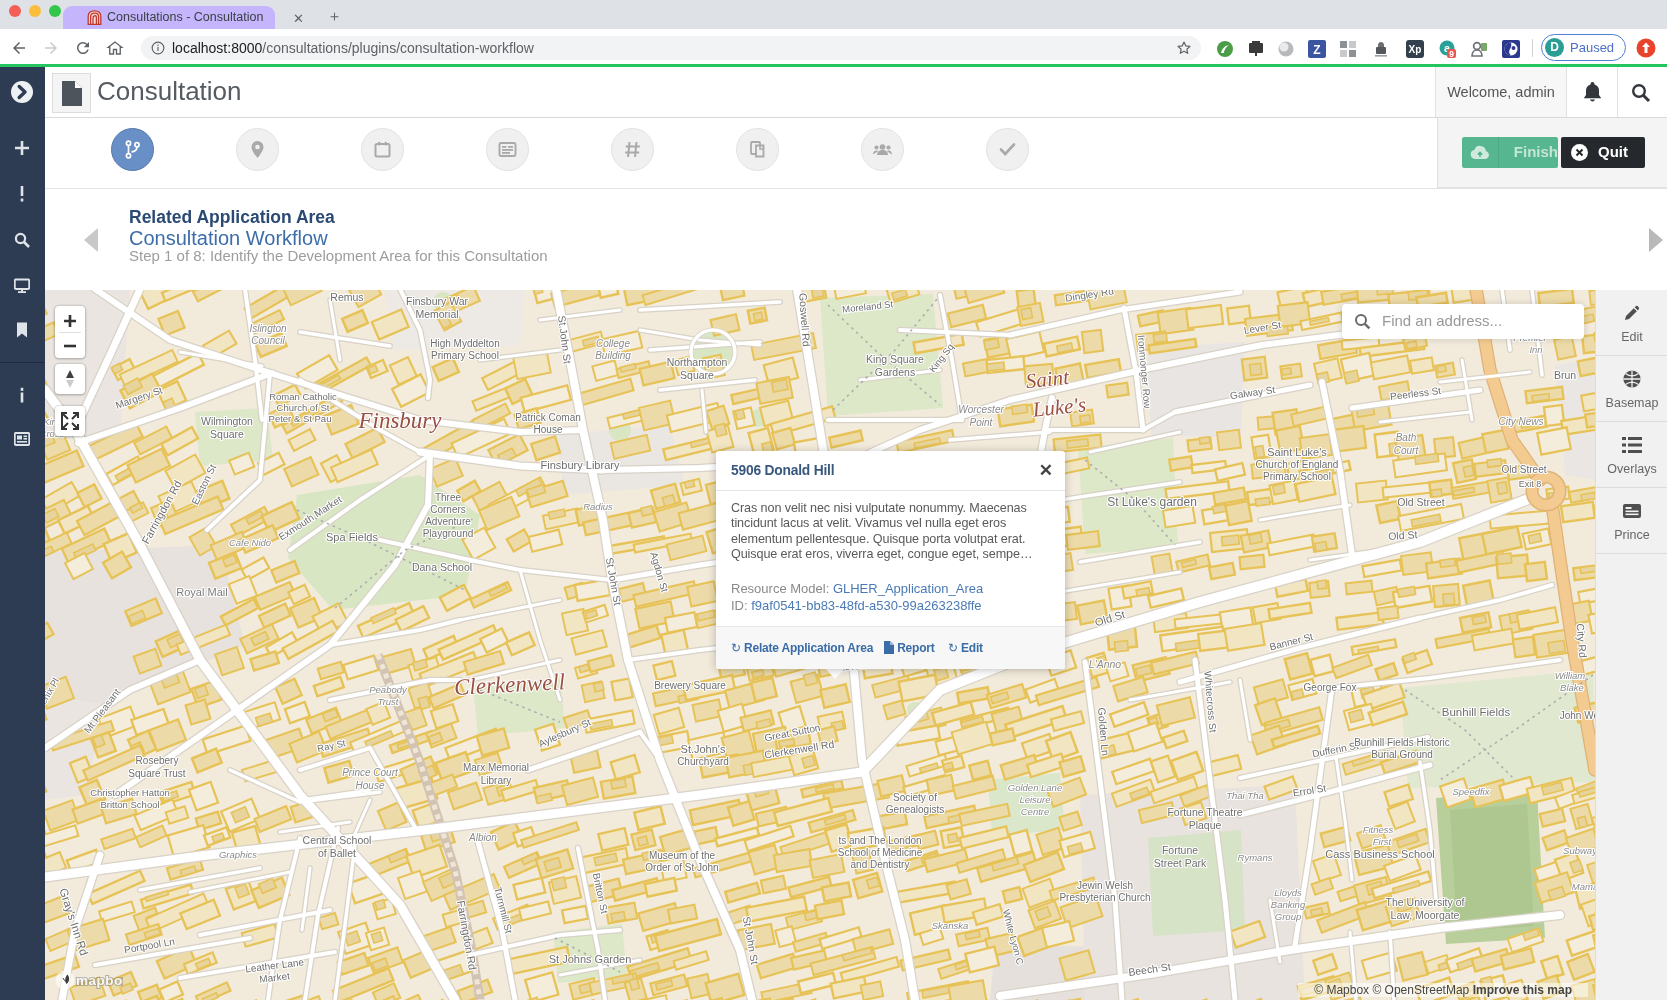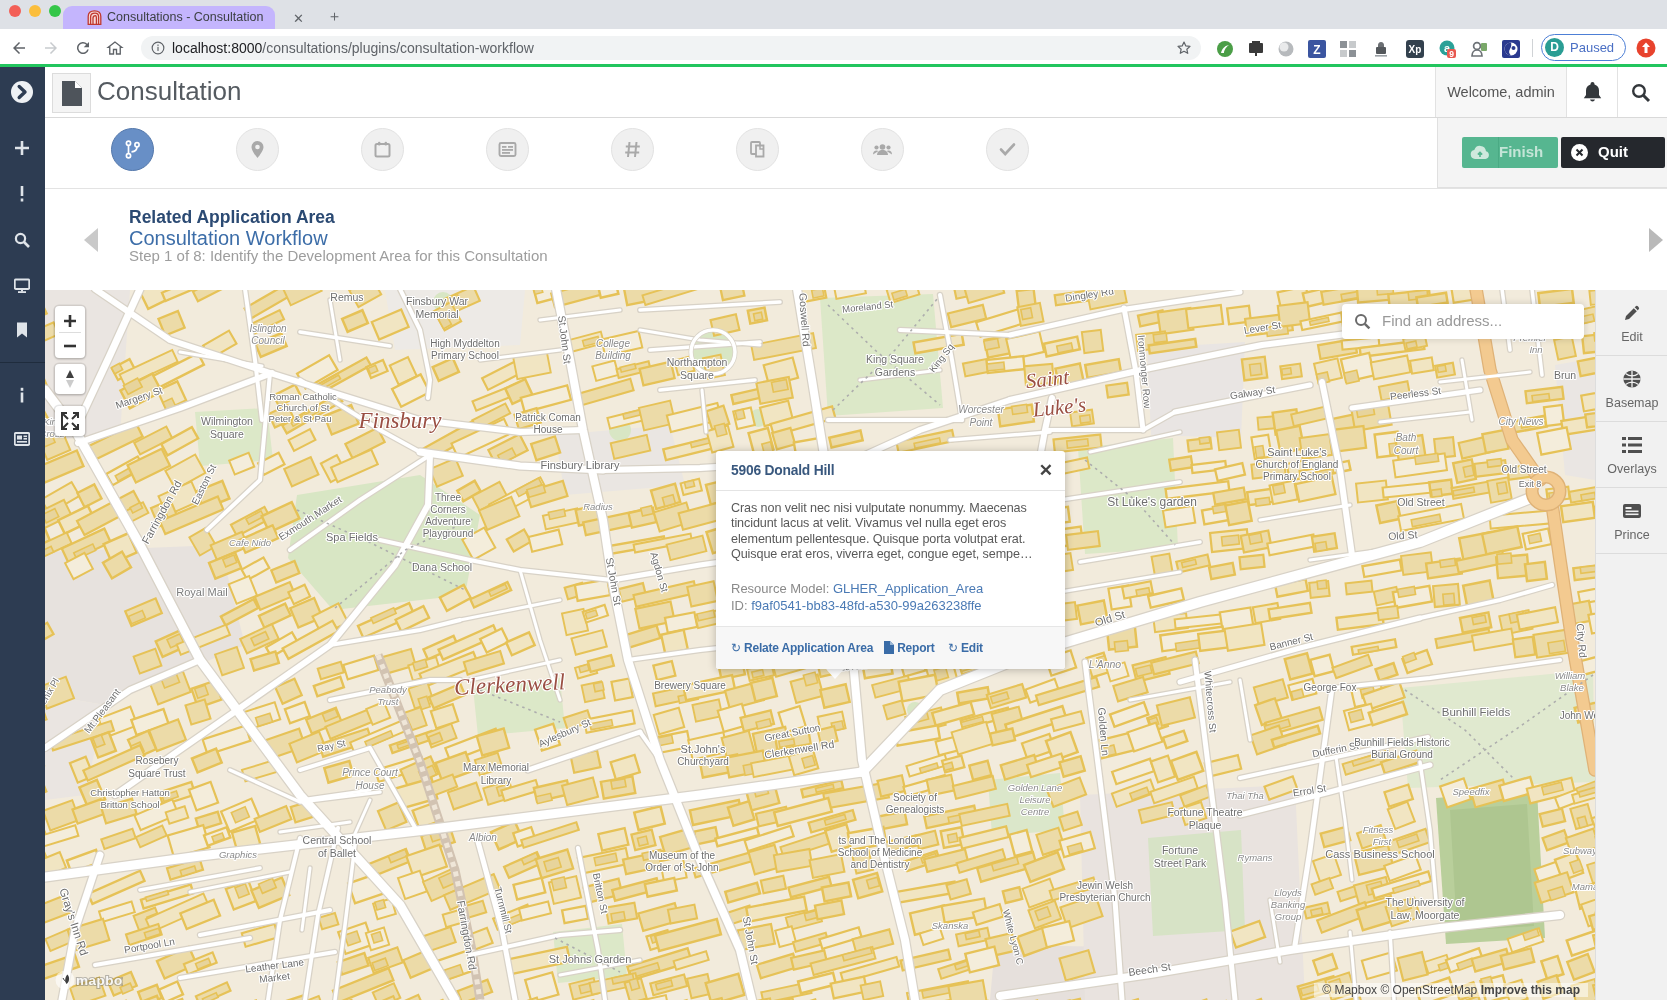--- a/index.html
+++ b/index.html
@@ -22,22 +22,22 @@
 #htitle{position:absolute;left:52px;top:9px;font-size:26px;color:#555b61}
 #welcome{position:absolute;left:1390px;top:0;width:132px;height:50px;background:#f7f7f7;border-left:1px solid #e2e2e2;border-right:1px solid #e2e2e2;font-size:14.5px;color:#555;text-align:center;line-height:50px}
 #bellbox{position:absolute;left:1522px;top:0;width:51px;height:50px;border-right:1px solid #e2e2e2}
 
 #wfbar{position:absolute;left:45px;top:51px;width:1622px;height:71px;background:#fff;border-bottom:1px solid #e3e3e3}
 .wfc{position:absolute;top:10px;width:43px;height:43px;border-radius:50%;background:#f0f0f0;border:1px solid #e2e2e2}
 .wfc.active{background:#688fc6;border-color:#5478ab}
 #wfpanel{position:absolute;left:1392px;top:0;width:230px;height:70px;background:#f4f4f4;border-left:1px solid #e0e0e0;border-bottom:1px solid #e0e0e0}
 #btn-finish{position:absolute;left:24px;top:19px;width:96px;height:31px;background:#56b690;border-radius:2px;color:#c4e5d7;font-weight:bold;font-size:15px}
 #btn-finish .ic{position:absolute;left:0;top:0;width:37px;height:31px;border-right:1px solid #4aaa84}
-#btn-finish .tx{position:absolute;left:37px;top:6px;width:59px;text-align:left}
-#btn-quit{position:absolute;left:123px;top:19px;width:104px;height:31px;background:#25282d;border-radius:2px;color:#fff;font-weight:bold;font-size:15px}
+#btn-finish .tx{position:absolute;left:37px;top:6px;width:59px;text-align:right}
+#btn-quit{position:absolute;left:123px;top:19px;width:84px;height:31px;background:#25282d;border-radius:2px;color:#fff;font-weight:bold;font-size:15px}
 
 #steparea{position:absolute;left:61px;top:122px;width:1352px;height:101px;background:#fff}
 #stept1{position:absolute;left:68px;top:18px;font-size:17.5px;font-weight:bold;color:#2b4a73}
 #stept2{position:absolute;left:68px;top:38px;font-size:20px;color:#3c6da8}
 #stept3{position:absolute;left:68px;top:58px;font-size:15px;color:#9d9d9d}
 .chev{position:absolute;width:0;height:0;border-style:solid}
 
 #map{position:absolute;left:45px;top:223px;width:1550px;height:710px;overflow:hidden;background:#f2ebdc}
 #rightpanel{position:absolute;left:1595px;top:223px;width:72px;height:710px;background:#f1f1f1;border-left:1px solid #ddd}
 .rpitem{position:relative;width:72px;height:66px;border-bottom:1px solid #dcdcdc;text-align:center}
@@ -53,21 +53,21 @@
 #popup{position:absolute;left:671px;top:161px;width:349px;height:218px;background:#fff;border-radius:3px;box-shadow:0 1px 8px rgba(0,0,0,.25)}
 #popup .hd{position:absolute;left:0;top:0;width:100%;height:40px;border-bottom:1px solid #e4e4e4}
 #popup .hd .t{position:absolute;left:15px;top:12px;font-size:13.8px;font-weight:bold;color:#39587e;letter-spacing:-0.2px}
 #popup .hd .x{position:absolute;right:12px;top:9px;font-size:17px;font-weight:bold;color:#444}
 #popup .bd{position:absolute;left:15px;top:50px;width:322px;font-size:12.6px;color:#595959;line-height:15.3px;letter-spacing:-0.1px}
 #popup .meta{position:absolute;left:15px;top:130px;font-size:13px;color:#8a8a8a;line-height:16.5px}
 #popup .meta a{color:#4a7ab5;text-decoration:none}
 #popup .ft{position:absolute;left:0;top:175px;width:100%;height:43px;background:#f7f7f7;border-top:1px solid #e6e6e6;border-radius:0 0 3px 3px}
 #popup .ft .lnk{position:absolute;top:14px;font-size:12px;font-weight:bold;color:#3a6ca7;white-space:nowrap;letter-spacing:-0.2px}
 #ptip{position:absolute;left:780px;top:378px;width:0;height:0;border:10px solid transparent;border-top:11px solid #fff;border-bottom:none}
-#attrib{position:absolute;right:7px;bottom:3px;font-size:12px;color:#454545;background:rgba(255,255,255,.55);padding:0 8px}
+#attrib{position:absolute;right:7px;bottom:3px;font-size:12px;color:#454545;background:rgba(255,255,255,.55);padding:0 16px}
 #mblogo{position:absolute;left:10px;bottom:10px;width:68px;height:20px}
 </style></head><body>
 <div id="tabbar">
 <div class="tl" style="left:9px;background:#f35f57"></div>
 <div class="tl" style="left:29px;background:#fbbe3c"></div>
 <div class="tl" style="left:49px;background:#34c648"></div>
 <div id="tab">
 <svg style="position:absolute;left:24px;top:4px" width="15" height="15" viewBox="0 0 15 15">
         <path d="M1.2 14.5 L1.2 6.5 Q1.2 0.8 7.5 0.8 Q13.8 0.8 13.8 6.5 L13.8 14.5 Z" fill="#f7d9d8" stroke="#c0392f" stroke-width="1.3"></path>
         <path d="M3.6 14.5 L3.6 7 Q3.6 3.2 8 3.2 Q11.6 3.2 11.6 7 L11.6 14.5" fill="none" stroke="#c0392f" stroke-width="1.3"></path>

